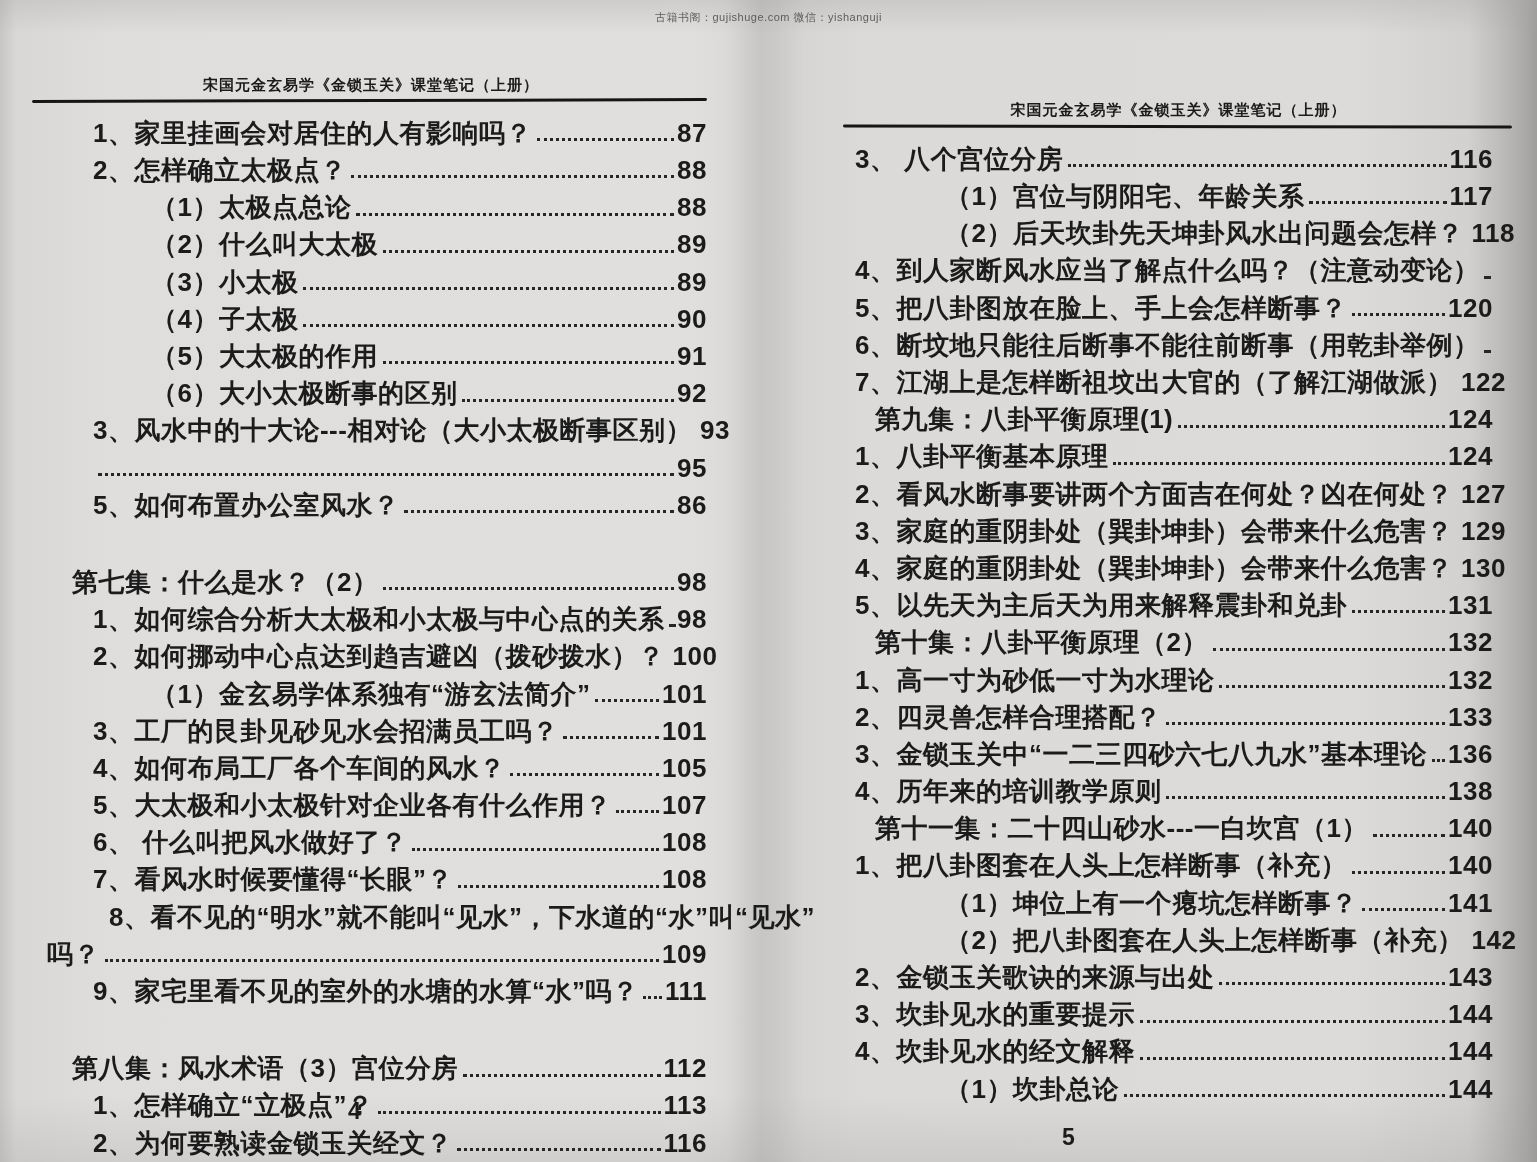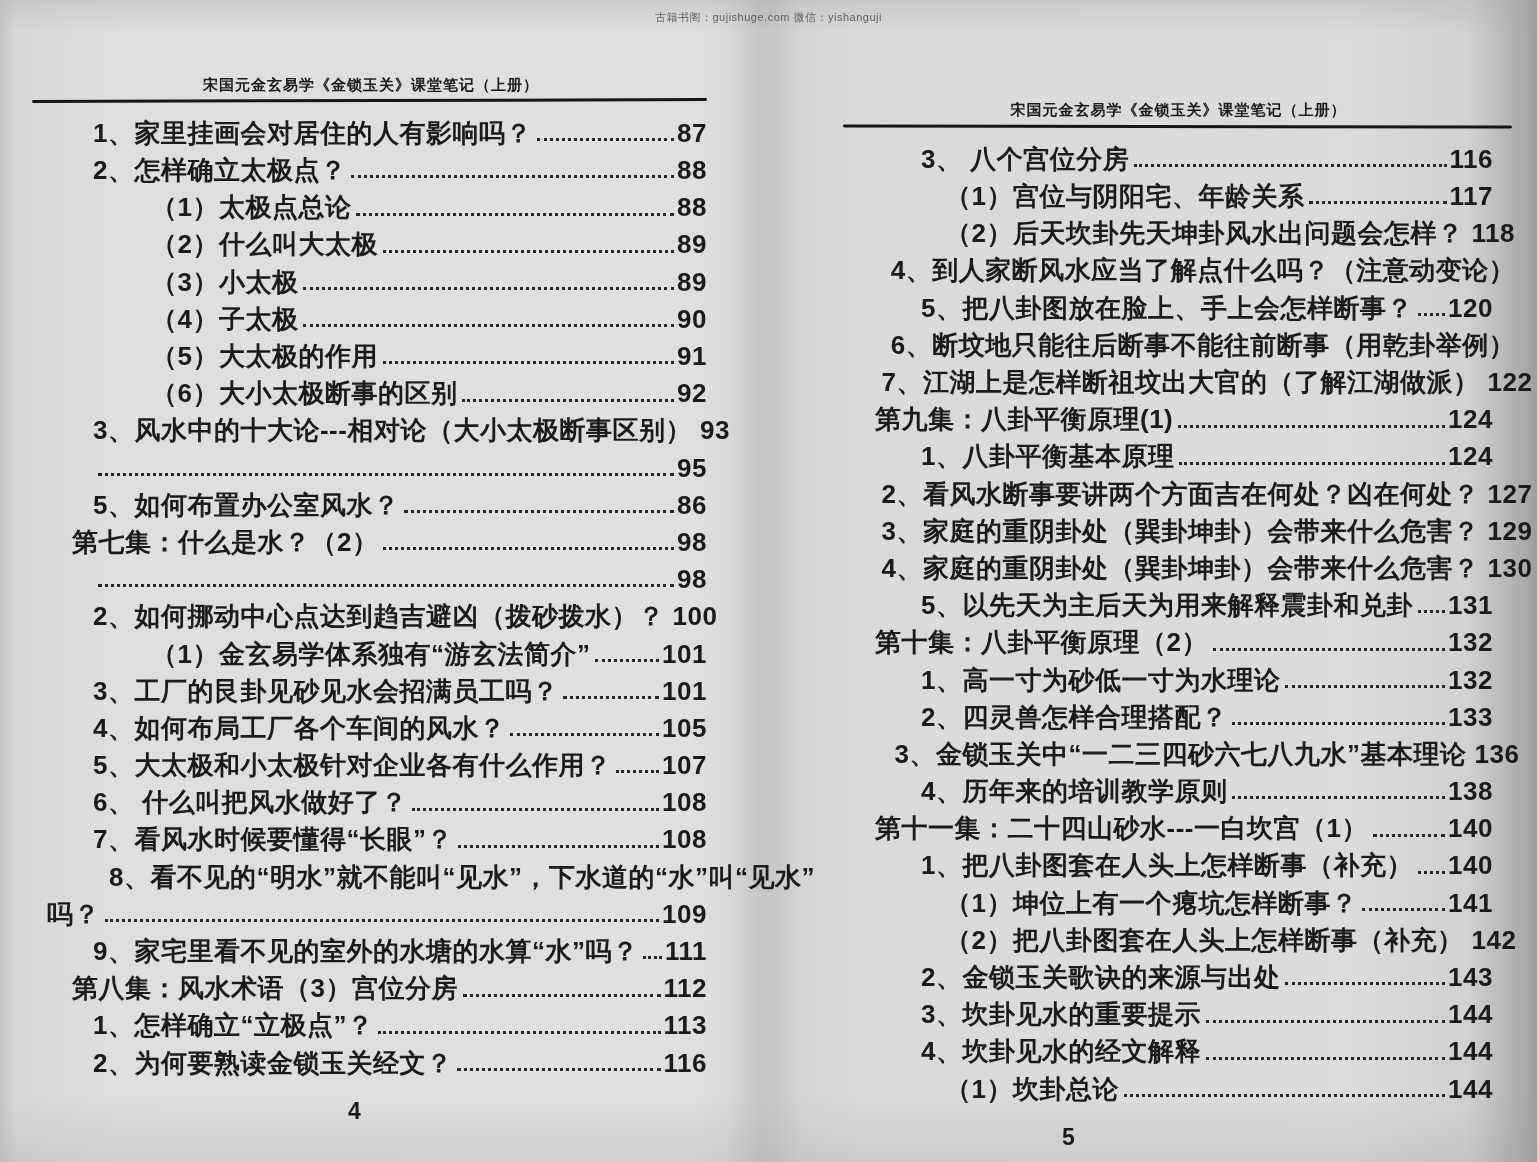--- a/index.html
+++ b/index.html
@@ -45,28 +45,28 @@
     font-size:26px;font-weight:600;line-height:1.05;white-space:nowrap;
   }
   .toc-title{flex:0 1 auto;letter-spacing:.5px;}
   .toc-leader{
     flex:1 1 6px;min-width:0;height:0;
     border-bottom:3px dotted #262626;
     margin:0 3px 6px 5px;
   }
   .toc-page{flex:0 0 auto;font-weight:700;letter-spacing:.5px;}
   
-  .toc-left .level-section{margin-left:27px;}
+  .toc-left .level-section{margin-left:27px;margin-top:40px;}
   .toc-left .level-item{margin-left:48px;}
   .toc-left .level-sub{margin-left:106px;}
   .toc-left .level-wrap{margin-left:64px;}
   .toc-left .level-cont{margin-left:2px;}
   
   .toc-right .level-section{margin-left:20px;}
-  .toc-right .level-item{margin-left:66px;justify-content:center;}
+  .toc-right .level-item{}
   .toc-right .level-sub{margin-left:90px;}
   .page-num{
     position:absolute;font-size:23px;font-weight:700;color:#1b1b1b;
   }
   .page-num-left{left:348px;top:1098px;}
   .page-num-right{left:1062px;top:1124px;}
 </style>
 </head>
 <body>
 
@@ -133,20 +133,21 @@
           <span class="toc-title">5、如何布置办公室风水？</span>
           <span class="toc-leader"></span>
           <span class="toc-page">86</span>
         </div>
         <div class="toc-row level-section">
           <span class="toc-title">第七集：什么是水？（2）</span>
           <span class="toc-leader"></span>
           <span class="toc-page">98</span>
         </div>
         <div class="toc-row level-item">
+          <span class="toc-title">1、如何综合分析大太极和小太极与中心点的关系</span>
           <span class="toc-leader"></span>
           <span class="toc-page">98</span>
         </div>
         <div class="toc-row level-item">
           <span class="toc-title">2、如何挪动中心点达到趋吉避凶（拨砂拨水）？</span>
           <span class="toc-leader"></span>
           <span class="toc-page">100</span>
         </div>
         <div class="toc-row level-sub">
           <span class="toc-title">（1）金玄易学体系独有“游玄法简介”</span>

